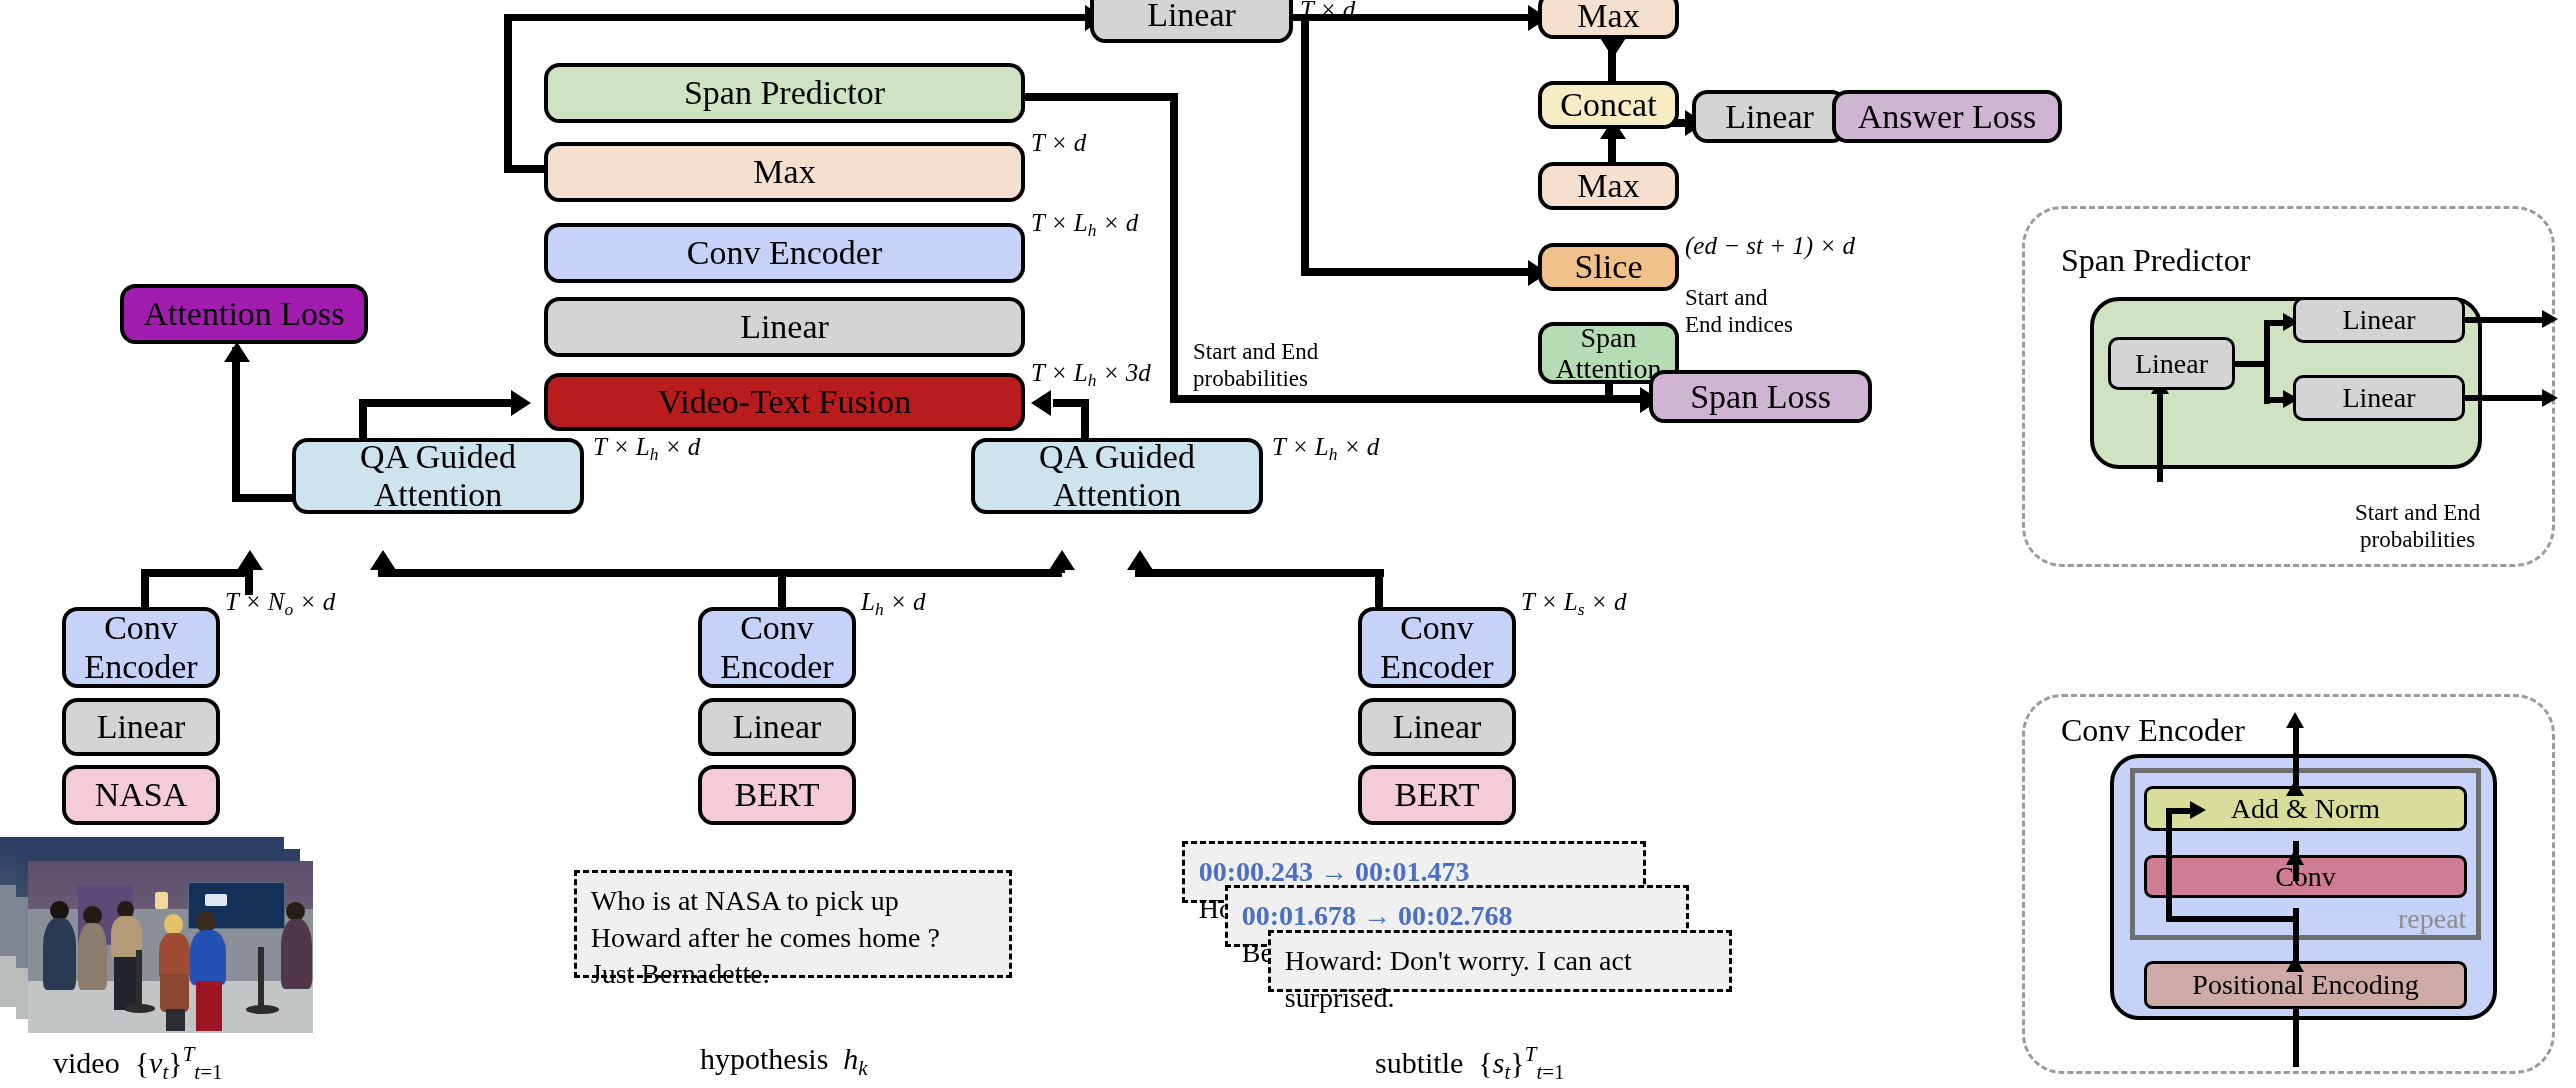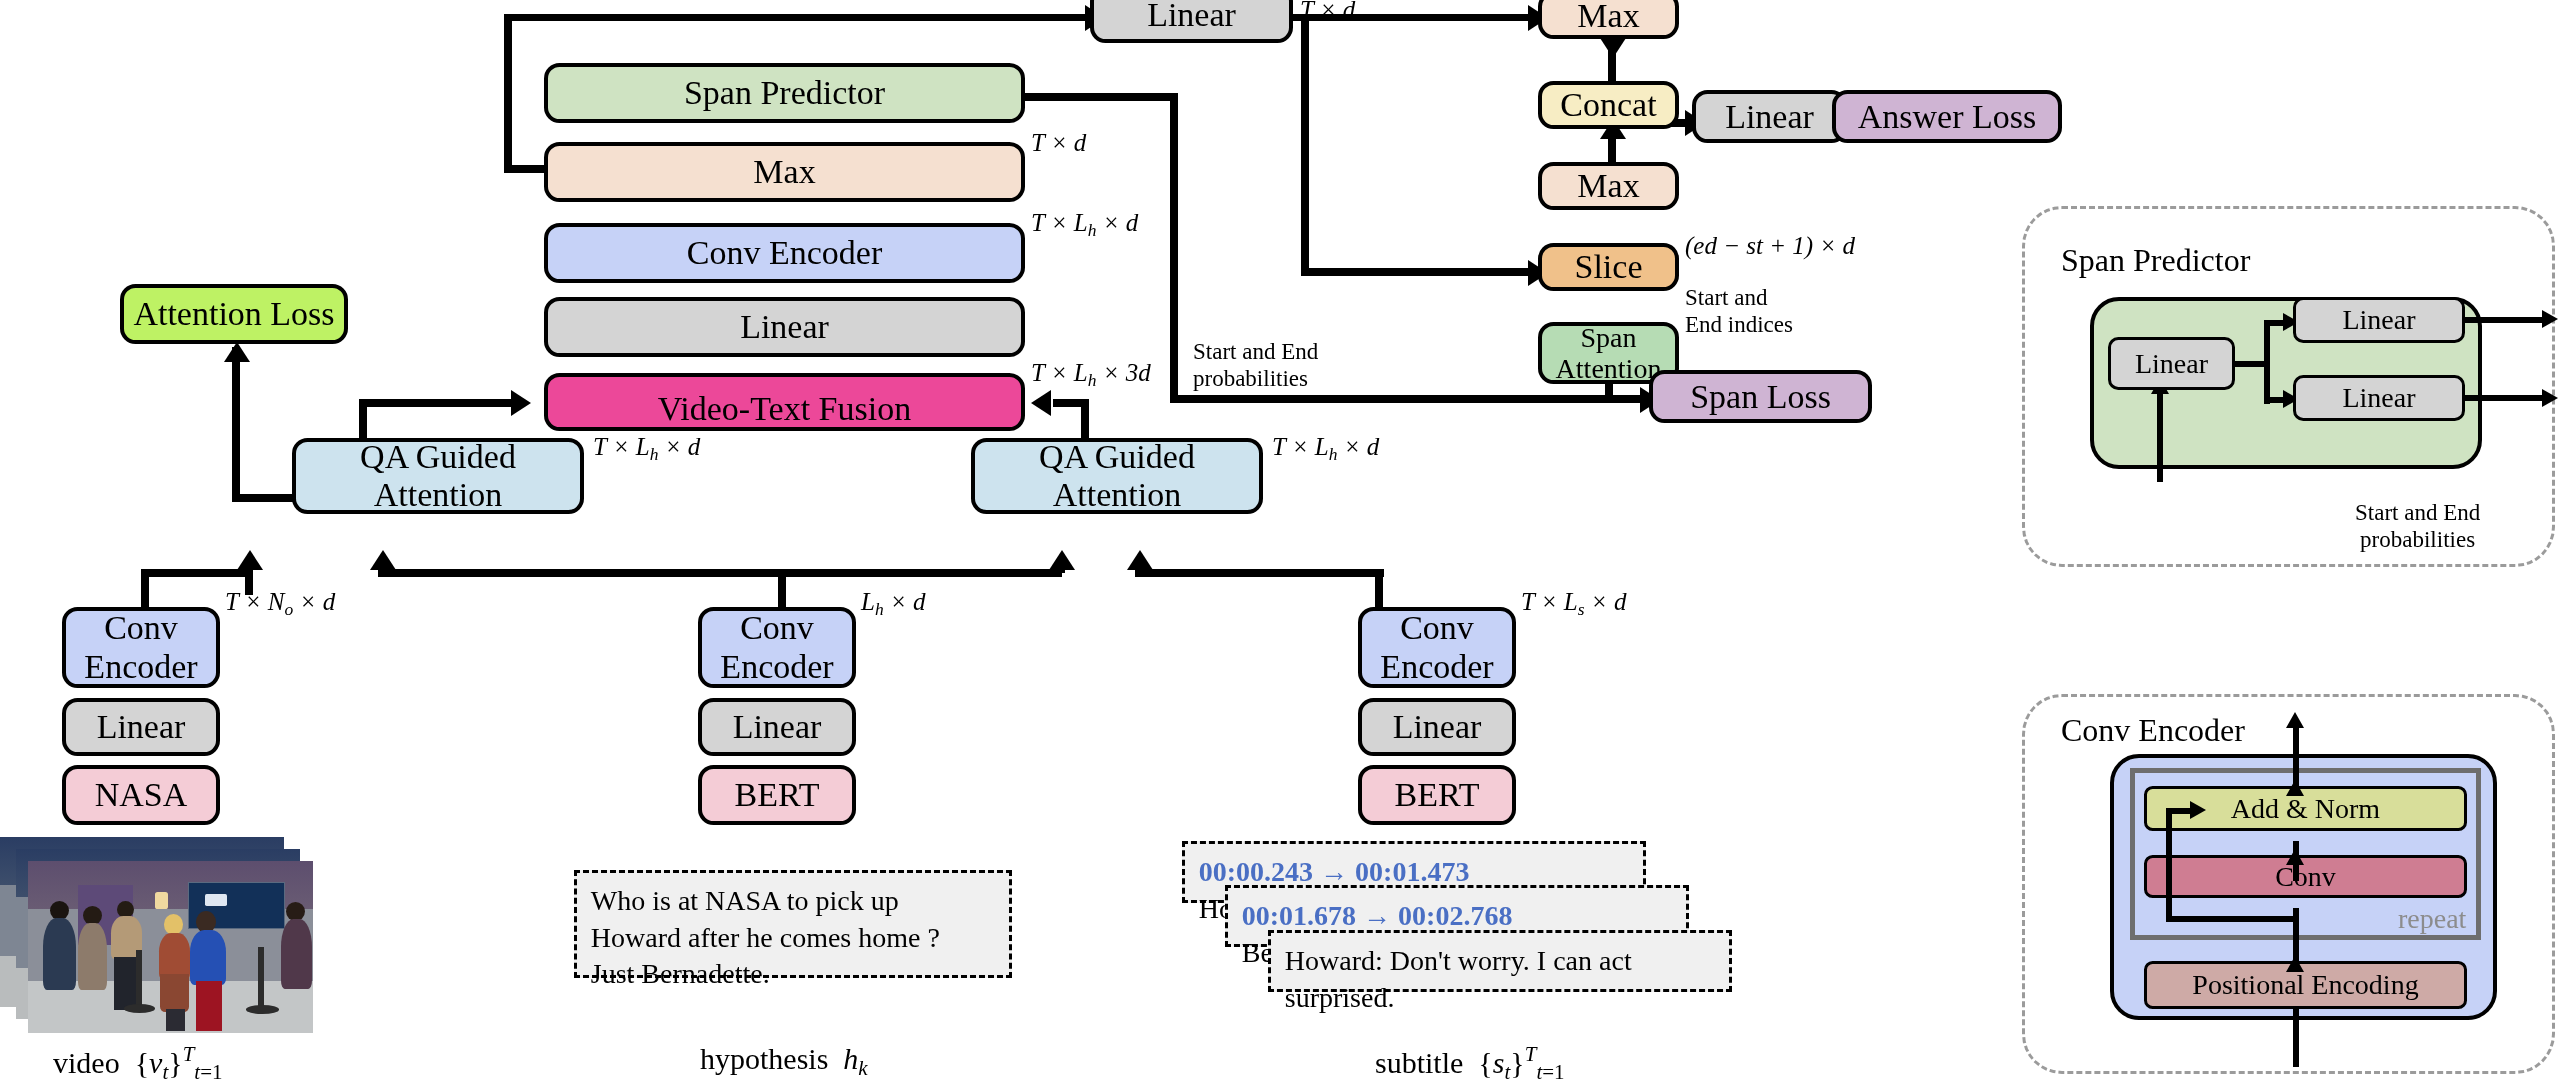--- a/index.html
+++ b/index.html
@@ -142,21 +142,21 @@
   </div>
 
   <div class="box" style="left:544px;top:223px;width:481px;height:60px;background:#c6d2f7;">
     <span>Conv Encoder</span>
   </div>
 
   <div class="box" style="left:544px;top:297px;width:481px;height:60px;background:#d4d4d4;">
     <span>Linear</span>
   </div>
 
-  <div class="box" style="left:544px;top:373px;width:481px;height:58px;background:#ec4899;align-items:flex-end;">
+  <div class="box" style="left:544px;top:373px;width:481px;height:58px;background:#b91c1c;">
     <span>Video-Text Fusion</span>
   </div>
 
   <div class="lbl" style="left:1031px;top:129px;">
     <i>T</i> × <i>d</i>
   </div>
   <div class="lbl" style="left:1031px;top:209px;">
     <i>T</i> × <i>L<span class="sub">h</span></i> × <i>d</i>
   </div>
   <div class="lbl" style="left:1031px;top:359px;">
@@ -204,21 +204,21 @@
   </div>
 
   <div class="lbl" style="left:1685px;top:232px;">
     (ed − st + 1) × <i>d</i>
   </div>
   <div class="plain" style="left:1685px;top:284px;">Start and
 End indices</div>
   <div class="plain" style="left:1193px;top:338px;">Start and End
 probabilities</div>
 
-  <div class="box" style="left:120px;top:284px;width:228px;height:60px;background:#bef264;">
+  <div class="box" style="left:120px;top:284px;width:248px;height:60px;background:#a21caf;">
     <span>Attention Loss</span>
   </div>
 
   <div class="box two-line" style="left:292px;top:438px;width:292px;height:76px;background:#cde3ee;white-space:pre-line;">
     <span>QA Guided
 Attention</span>
   </div>
   <div class="lbl" style="left:593px;top:433px;">
     <i>T</i> × <i>L<span class="sub">h</span></i> × <i>d</i>
   </div>

